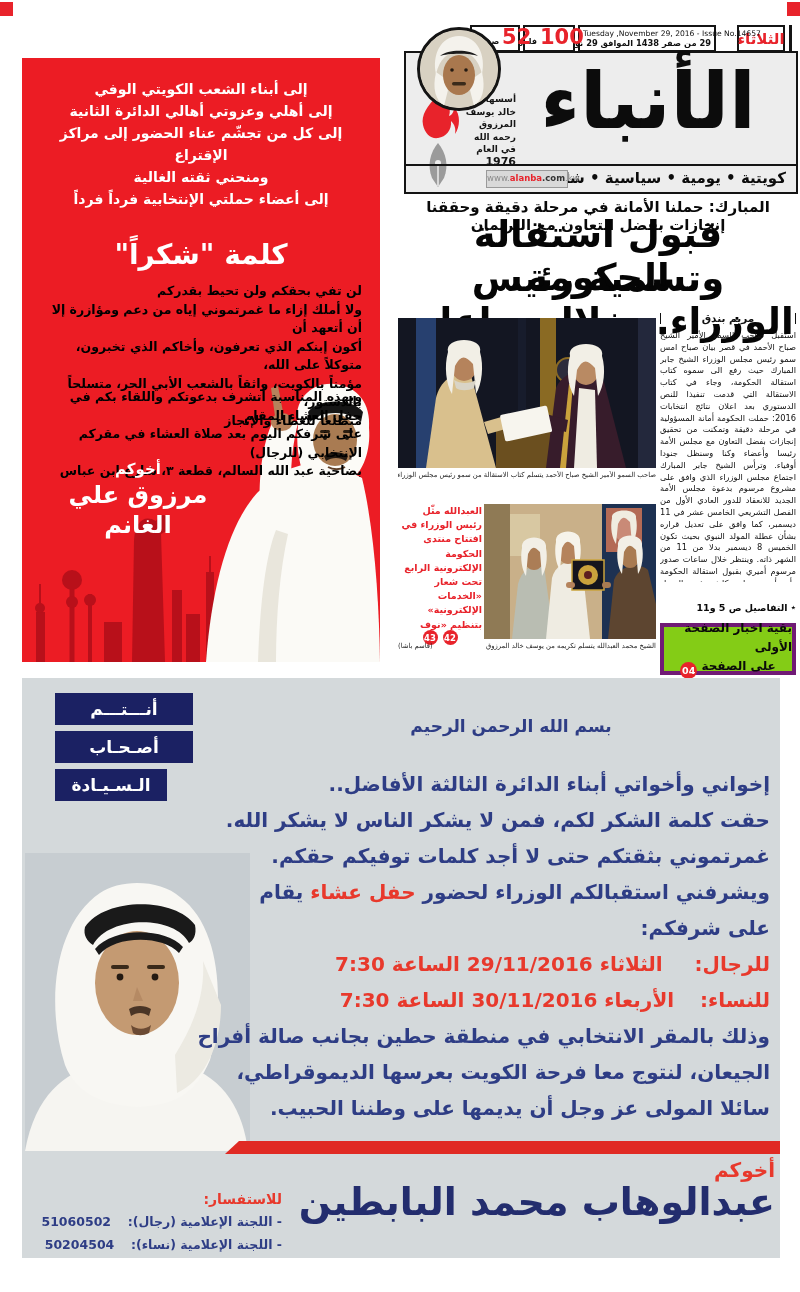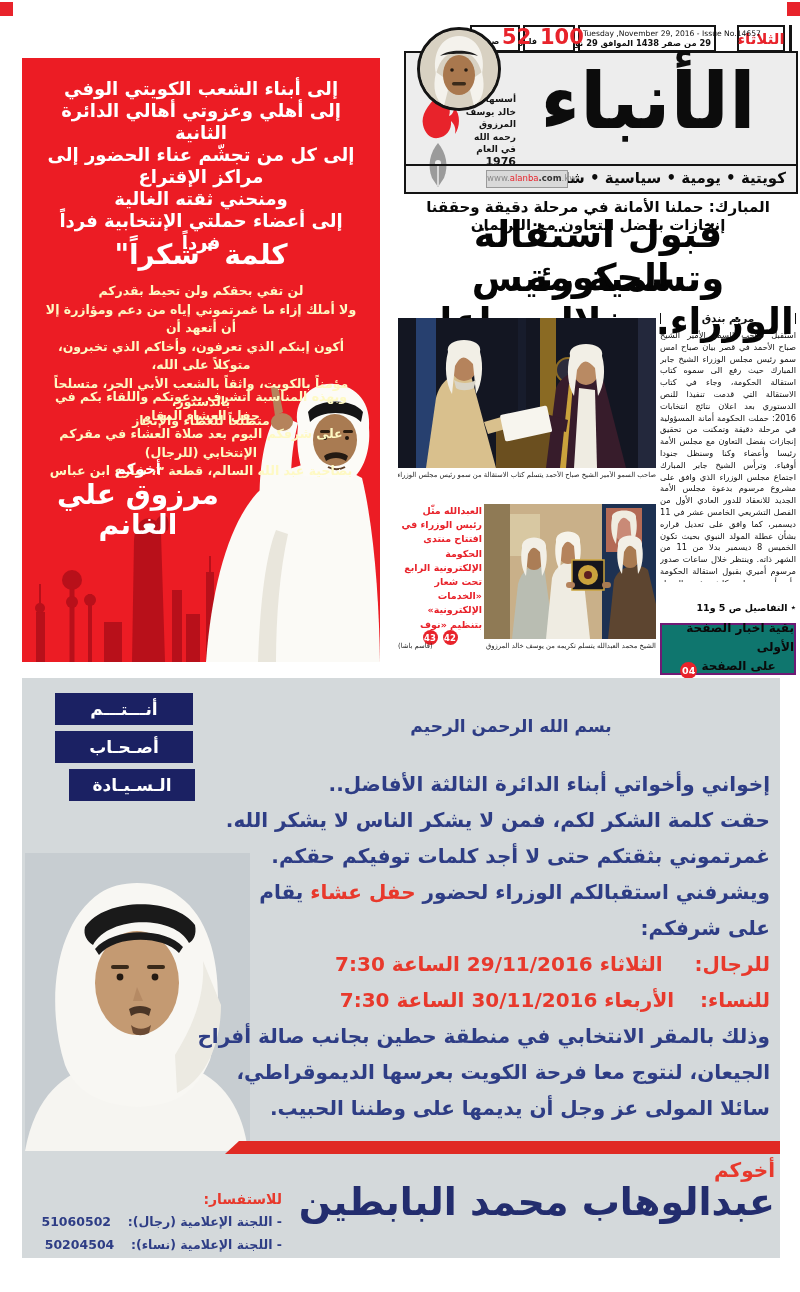--- a/index.html
+++ b/index.html
@@ -15,32 +15,32 @@
   .mh-box{border:2px solid #141414;background:#fff;box-sizing:border-box;}
   .mh-main{background:#ededed;border:2px solid #141414;box-sizing:border-box;}
   .red-num{color:#e8232b;font-weight:bold;font-size:21px;line-height:1;}
   .unit{color:#111;font-weight:bold;font-size:8px;margin:0 3px 2px 3px;}
   .logo{font-weight:bold;color:#0c0c0c;font-size:78px;line-height:1.05;letter-spacing:-2px;}
   .founder-line{font-size:9px;font-weight:bold;color:#161616;line-height:12.5px;text-align:right;}
   .tagbar{border-top:2px solid #141414;}
   .site-box{background:#d9d9d9;border:1px solid #9a9a9a;font-size:8.5px;line-height:15px;text-align:center;}
   
   .redad{background:#ec1c24;overflow:hidden;}
-  .redad .ln{color:#fff;font-weight:bold;font-size:18px;line-height:22px;text-align:center;}
-  .redad .body-ln{color:#fef9c3;font-weight:bold;font-size:12.5px;line-height:18.5px;text-align:center;}
+  .redad .ln{color:#fff;font-weight:bold;font-size:14px;line-height:22px;text-align:center;}
+  .redad .body-ln{color:#000000;font-weight:bold;font-size:12.5px;line-height:18.5px;}
   .redad-title{color:#fff;font-weight:bold;font-size:28px;text-align:center;}
   
   .kicker{font-size:15px;font-weight:bold;color:#090909;text-align:center;}
   .headline{font-size:37px;font-weight:bold;color:#050505;text-align:center;line-height:1.15;}
   .caption{font-size:6.8px;color:#1d1d1d;}
   .article{font-size:8.3px;line-height:11.8px;color:#111;text-align:justify;}
   .byline{font-size:10.5px;font-weight:bold;color:#111;}
   .vbar{width:1px;height:11px;background:#111;}
   .details{font-size:9.5px;font-weight:bold;color:#0a0a0a;}
-  .morebox{border:2px solid #701a75;background:#0f766e;box-sizing:border-box;}
+  .morebox{border:4px solid #701a75;background:#84cc16;box-sizing:border-box;}
   .morebox .t{font-size:12px;font-weight:bold;color:#0a0a0a;line-height:19px;}
   .pgdot{display:inline-flex;align-items:center;justify-content:center;width:17px;height:17px;
          border-radius:50%;background:#e8232b;color:#fff;font-size:9.5px;font-weight:bold;vertical-align:-4px;}
   .sidestory{color:#e8232b;font-weight:bold;font-size:9.5px;line-height:14.2px;text-align:right;}
   .dot-sm{display:inline-flex;align-items:center;justify-content:center;width:15px;height:15px;
           border-radius:50%;background:#e8232b;color:#fff;font-size:8.5px;font-weight:bold;}
   
   .bottomad{background:#d4d9db;}
   .navybox{background:#1b2163;color:#fff;font-weight:bold;font-size:17px;
            display:flex;align-items:center;justify-content:center;}
@@ -100,21 +100,21 @@
         <div class="founder-line">خالد يوسف</div>
         <div class="founder-line">المرزوق</div>
         <div class="founder-line">رحمه الله</div>
         <div class="founder-line">في العام</div>
         <div class="founder-line" style="font-size:11px;">1976</div>
       </div>
 
       <div class="abs tagbar" style="left:0;right:0;bottom:0;height:26px;">
         <div class="abs rtl b" style="right:10px;top:3px;font-size:15px;color:#0c0c0c;">كويتية • يومية • سياسية • شاملة</div>
         <div class="abs site-box" style="left:80px;top:4px;width:80px;height:16px;">
-          <span style="color:#8a8a8a;">www.</span><span style="color:#e8232b;font-weight:normal;">alanba</span><span style="color:#333;font-weight:bold;">.com</span><span style="color:#8a8a8a;">.kw</span>
+          <span style="color:#8a8a8a;">www.</span><span style="color:#e8232b;font-weight:bold;">alanba</span><span style="color:#333;font-weight:bold;">.com</span><span style="color:#8a8a8a;">.kw</span>
         </div>
       </div>
     </div>
 
     <div class="abs" style="left:13px;top:5px;width:84px;height:84px;border-radius:50%;border:3px solid #141414;overflow:hidden;background:#ded7c9;box-sizing:border-box;">
       <svg width="78" height="78" viewBox="0 0 78 78">
         <circle cx="39" cy="39" r="39" fill="#d8d1c2"></circle>
         <path d="M16 42 C12 60 16 70 24 76 L30 52 Z" fill="#f4f2ec"></path>
         <path d="M62 42 C66 60 62 70 54 76 L48 52 Z" fill="#f4f2ec"></path>
         <ellipse cx="39" cy="45" rx="16" ry="20" fill="#a9784e"></ellipse>
@@ -196,21 +196,21 @@
     </div>
 
     <div class="abs rtl" style="left:18px;top:330px;width:322px;">
       <div class="body-ln">وبهذه المناسبة أتشرف بدعوتكم واللقاء بكم في حفل العشاء المقام</div>
       <div class="body-ln">على شرفكم اليوم بعد صلاة العشاء في مقركم الإنتخابي (للرجال)</div>
       <div class="body-ln">بضاحية عبد الله السالم، قطعة ٣، شارع ابن عباس</div>
     </div>
 
     <div class="abs rtl c" style="left:10px;top:400px;width:212px;">
       <div style="color:#fff;font-weight:bold;font-size:15px;line-height:22px;">أخوكم</div>
-      <div style="color:#fff;font-weight:bold;font-size:28px;line-height:30px;">مرزوق علي الغانم</div>
+      <div style="color:#fff;font-weight:bold;font-size:24px;line-height:30px;">مرزوق علي الغانم</div>
     </div>
   </div>
 
   <div class="abs rtl kicker" style="left:398px;top:198px;width:400px;">المبارك: حملنا الأمانة في مرحلة دقيقة وحققنا إنجازات بفضل التعاون مع البرلمان</div>
   <div class="abs rtl headline" style="left:398px;top:214px;width:400px;">قبول استقالة الحكومة</div>
   <div class="abs rtl headline" style="left:398px;top:258px;width:400px;">وتسمية رئيس الوزراء.. خلال ساعات</div>
 
   <div class="abs" style="left:398px;top:318px;width:258px;height:150px;">
     <svg width="258" height="150" viewBox="0 0 258 150" preserveAspectRatio="none">
       <rect width="258" height="150" fill="#131622"></rect>
@@ -290,21 +290,21 @@
   </div>
 
   <div class="abs bottomad" style="left:22px;top:678px;width:758px;height:580px;">
 
     <div class="abs navybox" style="left:33px;top:15px;width:138px;height:32px;">
       <span class="rtl">أنـــتـــم</span>
     </div>
     <div class="abs navybox" style="left:33px;top:53px;width:138px;height:32px;">
       <span class="rtl">أصـحـاب</span>
     </div>
-    <div class="abs navybox" style="left:33px;top:91px;width:126px;height:32px;margin-left:14px;">
+    <div class="abs navybox" style="left:33px;top:91px;width:112px;height:32px;">
       <span class="rtl">الـسـيـادة</span>
     </div>
 
     <div class="abs" style="left:3px;top:175px;width:225px;height:298px;">
       <svg width="225" height="298" viewBox="0 0 225 298" preserveAspectRatio="none">
         <rect width="225" height="298" fill="#c7cdd1"></rect>
         <path d="M0 298 C10 242 40 220 70 212 L160 212 C200 226 218 258 223 298 Z" fill="#f6f5f1"></path>
         <path d="M40 212 C20 150 30 70 75 40 C95 26 135 26 155 44 C196 74 200 150 185 207 C170 242 150 252 112 254 C80 252 52 242 40 212 Z" fill="#f8f7f3"></path>
         <path d="M150 202 C170 170 180 140 178 108 L196 152 C196 192 180 227 152 240 Z" fill="#eceae2"></path>
         <ellipse cx="112" cy="130" rx="42" ry="52" fill="#c49a72"></ellipse>

